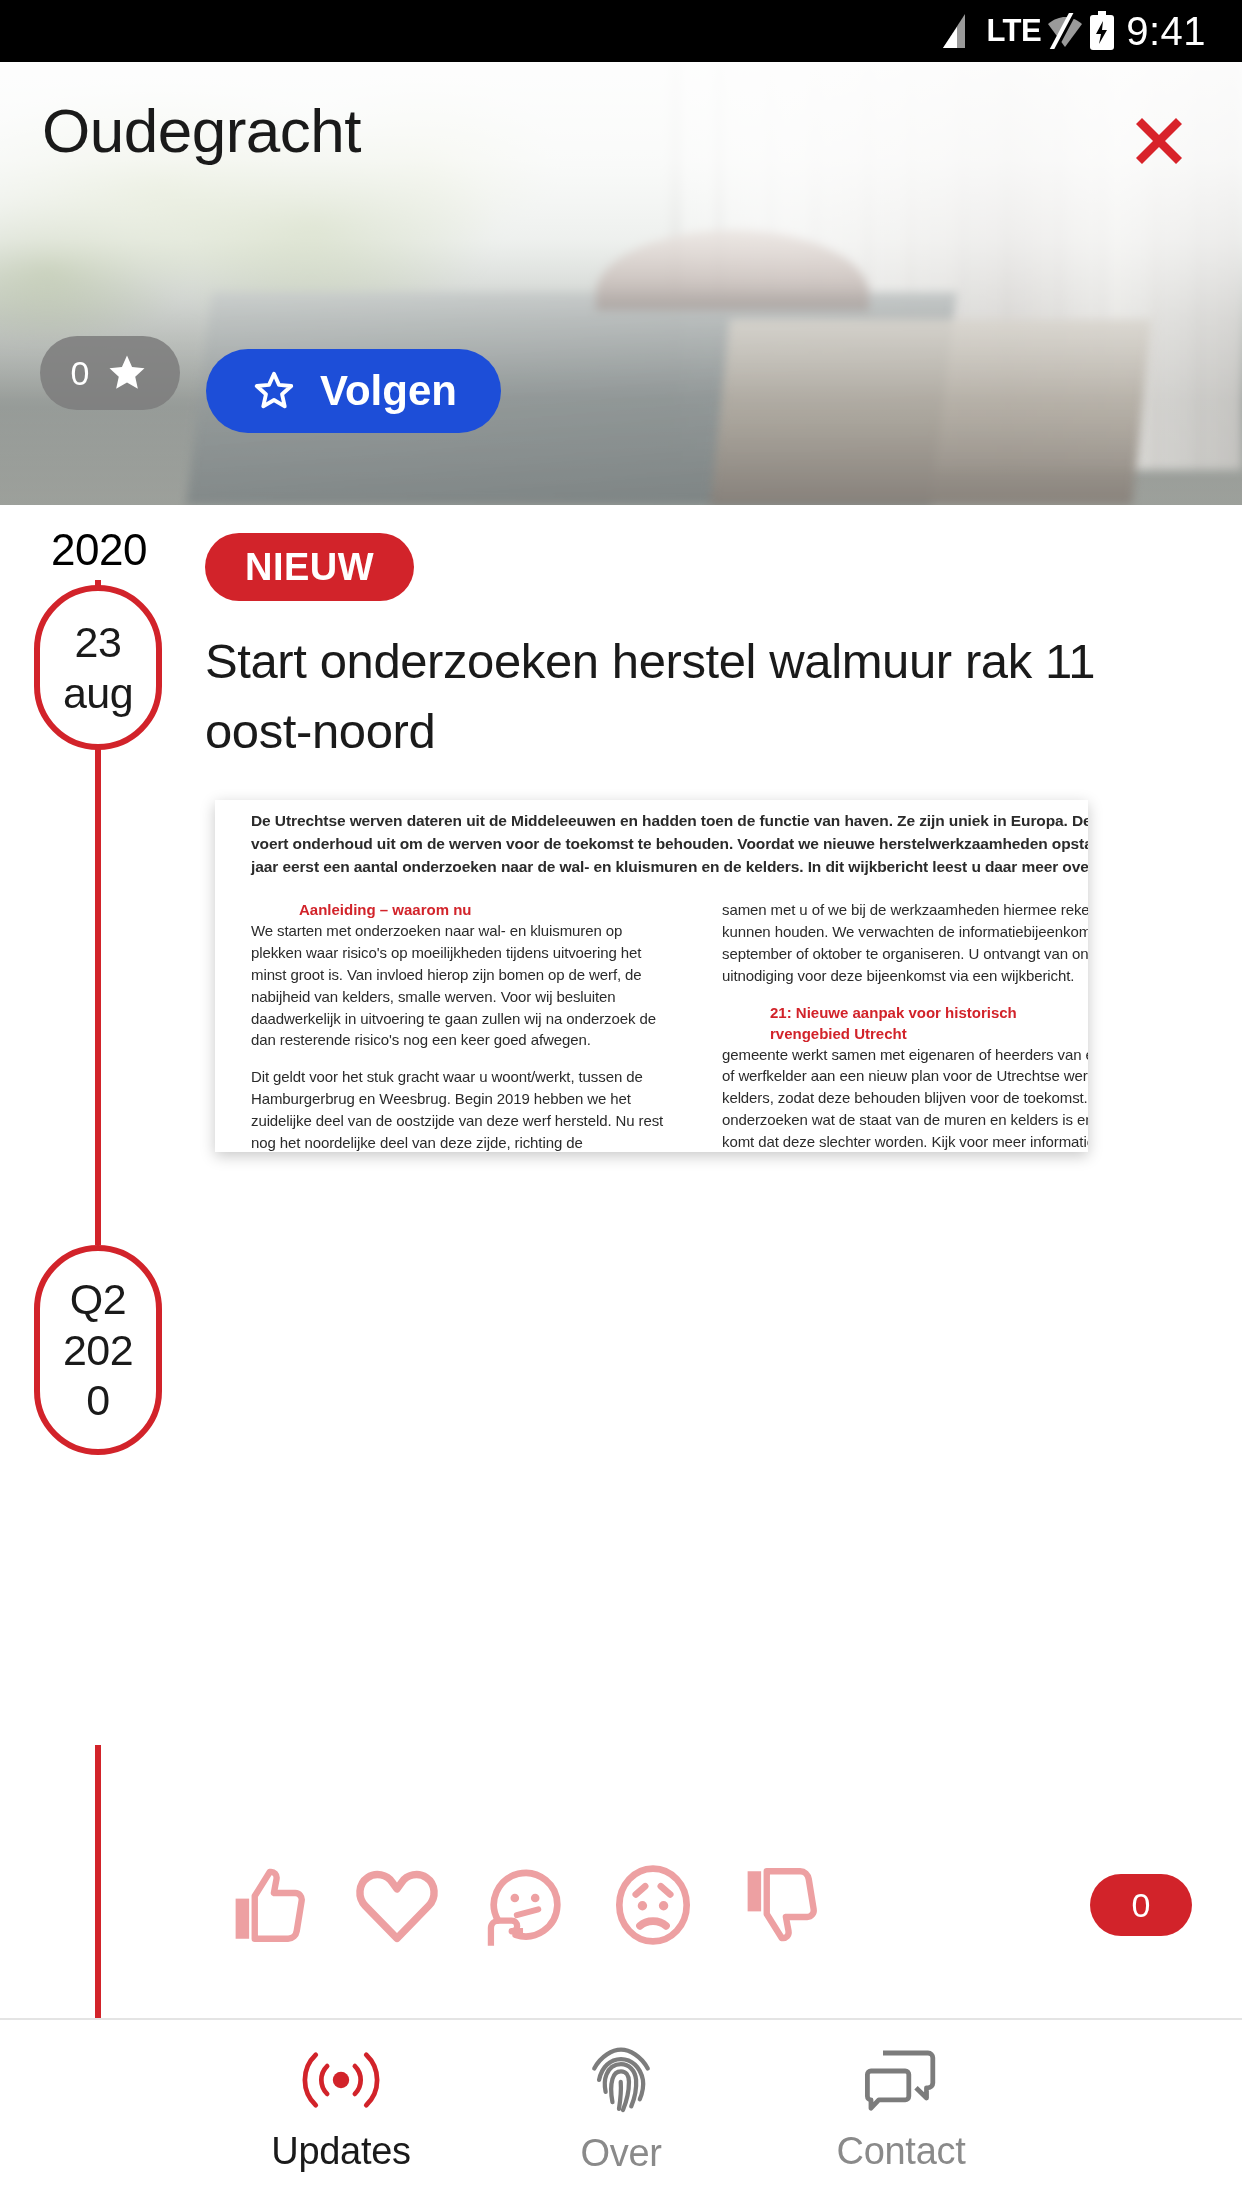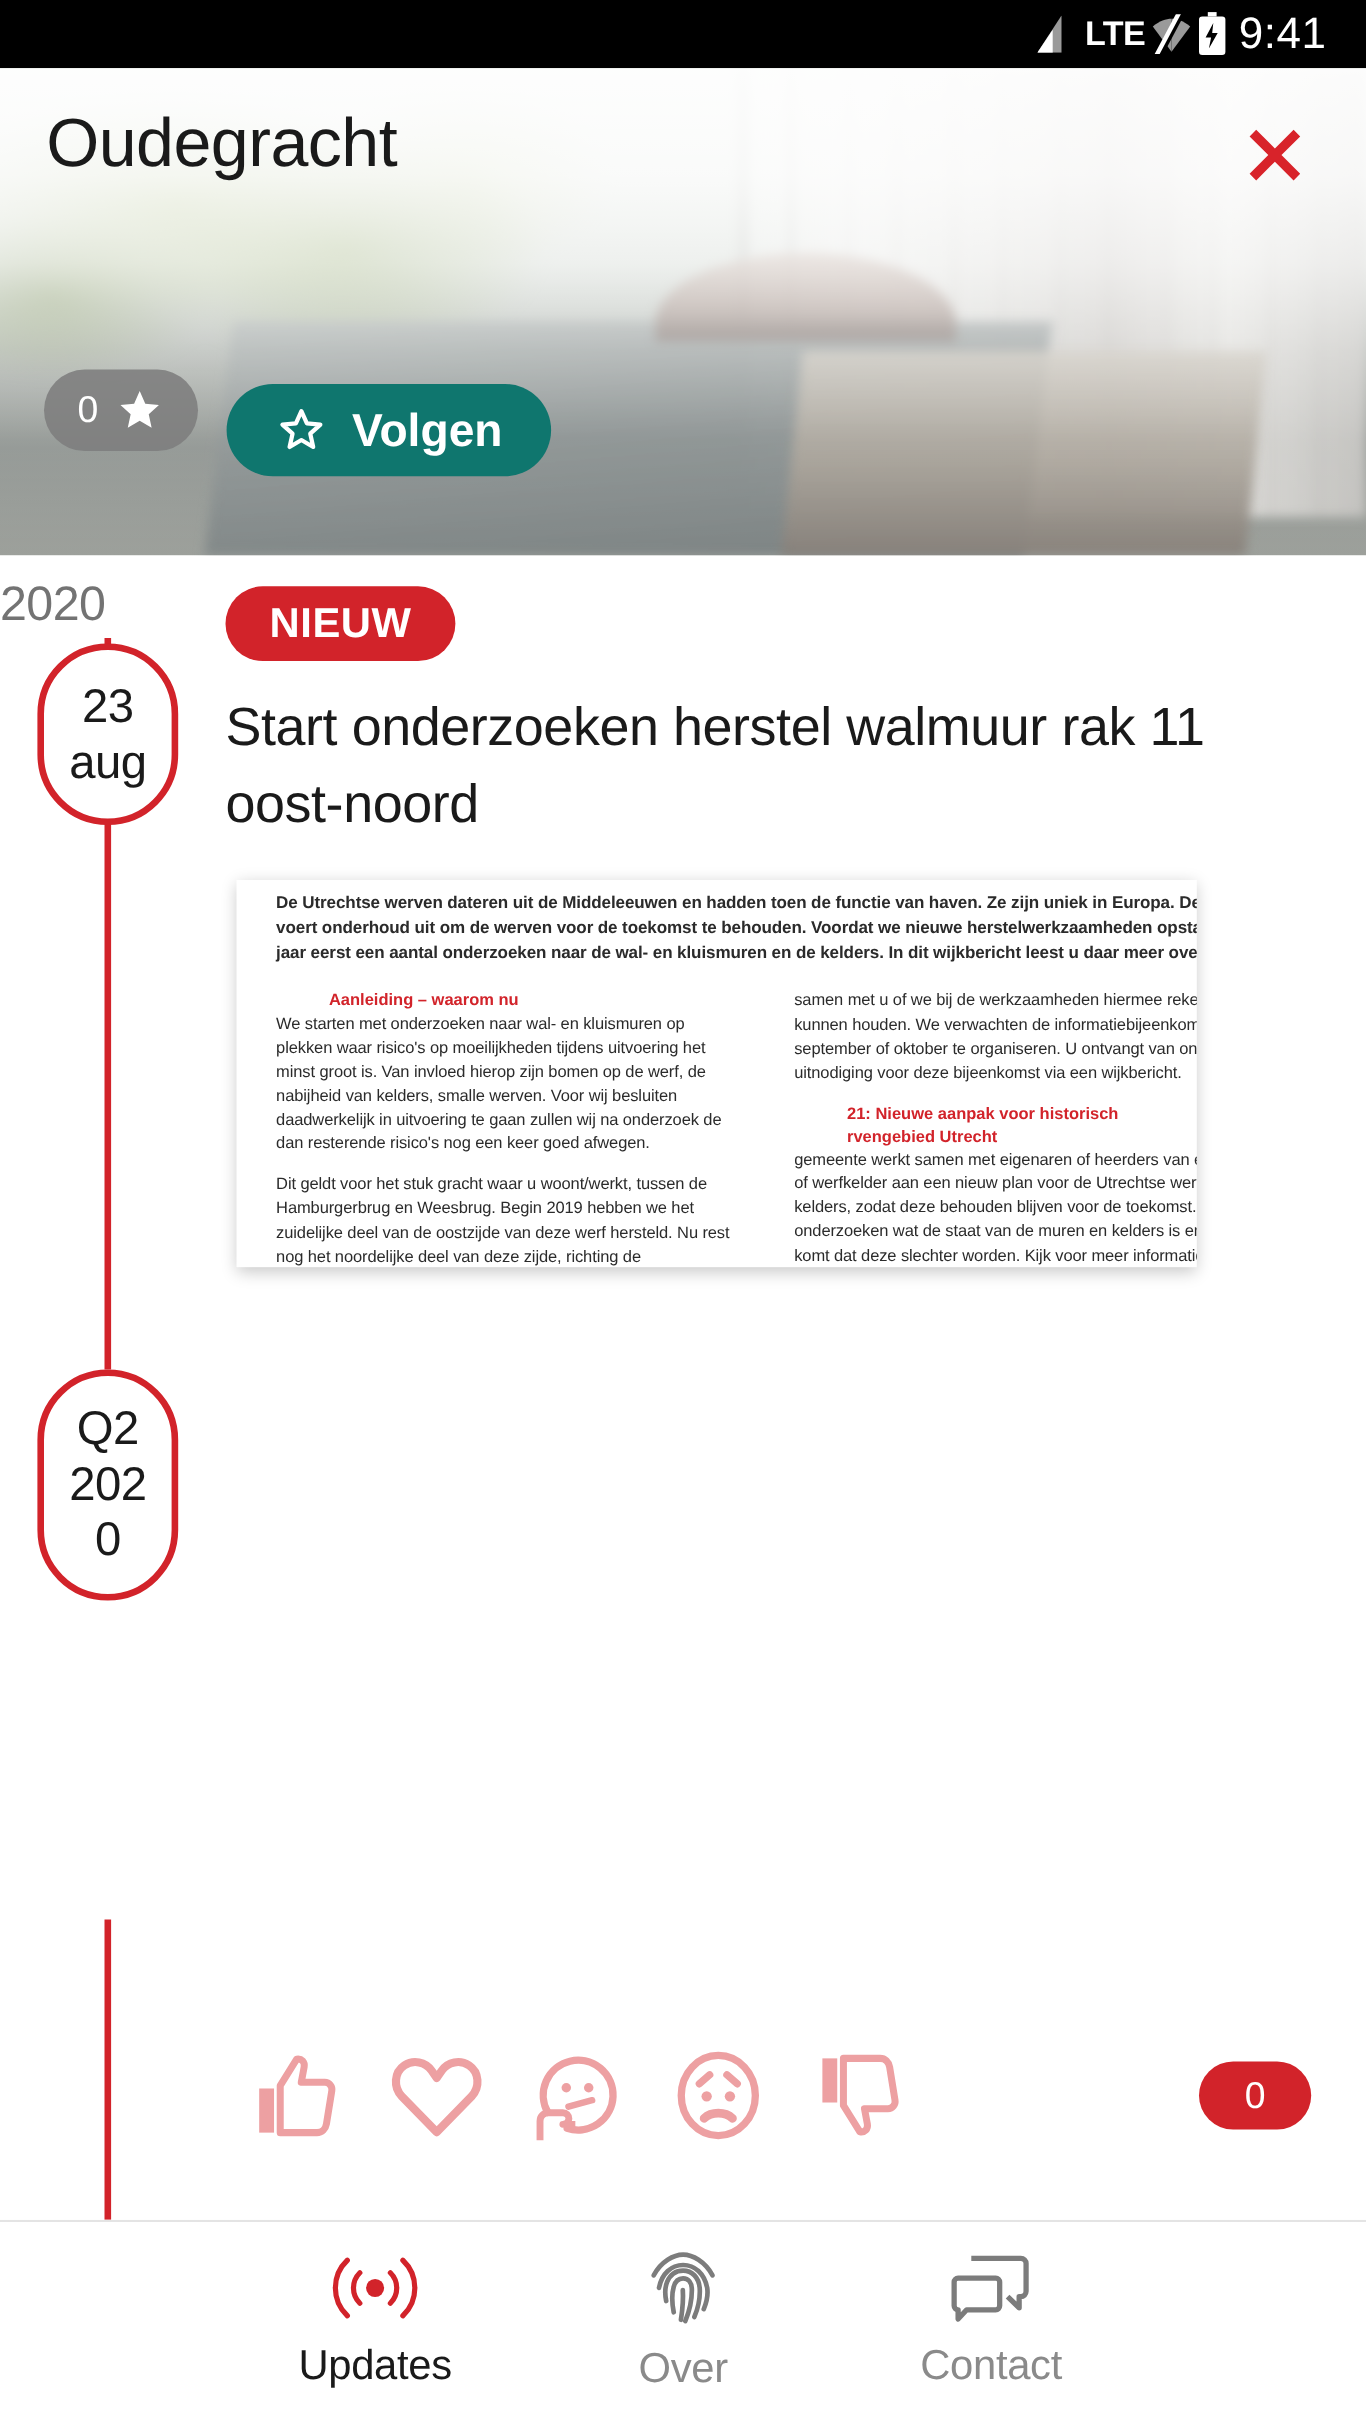--- a/index.html
+++ b/index.html
@@ -166,21 +166,21 @@
     color: #ffffff;
     font-size: 34px;
     cursor: pointer;
   }
   .follow-btn {
     display: flex; align-items: center; justify-content: flex-end;
     gap: 22px;
     height: 84px;
     padding: 0 44px;
     border-radius: 42px;
-    background: #0f766e;
+    background: #1d4ed8;
     color: #ffffff;
     font-size: 42px;
     font-weight: 600;
     cursor: pointer;
     border: none;
     font-family: inherit;
     margin-top: 36px;
   }
 
   
@@ -204,23 +204,23 @@
     position: absolute;
     left: 60px; top: 740px;
     width: 80px; height: 500px;
     background: #ffffff;
   }
 
   .year-label {
     position: absolute;
     left: 0; top: 20px;
     width: 198px;
-    text-align: left;
+    text-align: center;
     font-size: 44px;
-    color: #737373;
+    color: #000000;
     letter-spacing: -0.5px;
   }
 
   .node {
     position: absolute;
     left: 34px;
     width: 128px;
     border: 6px solid #d2232a;
     border-radius: 64px;
     background: #ffffff;

